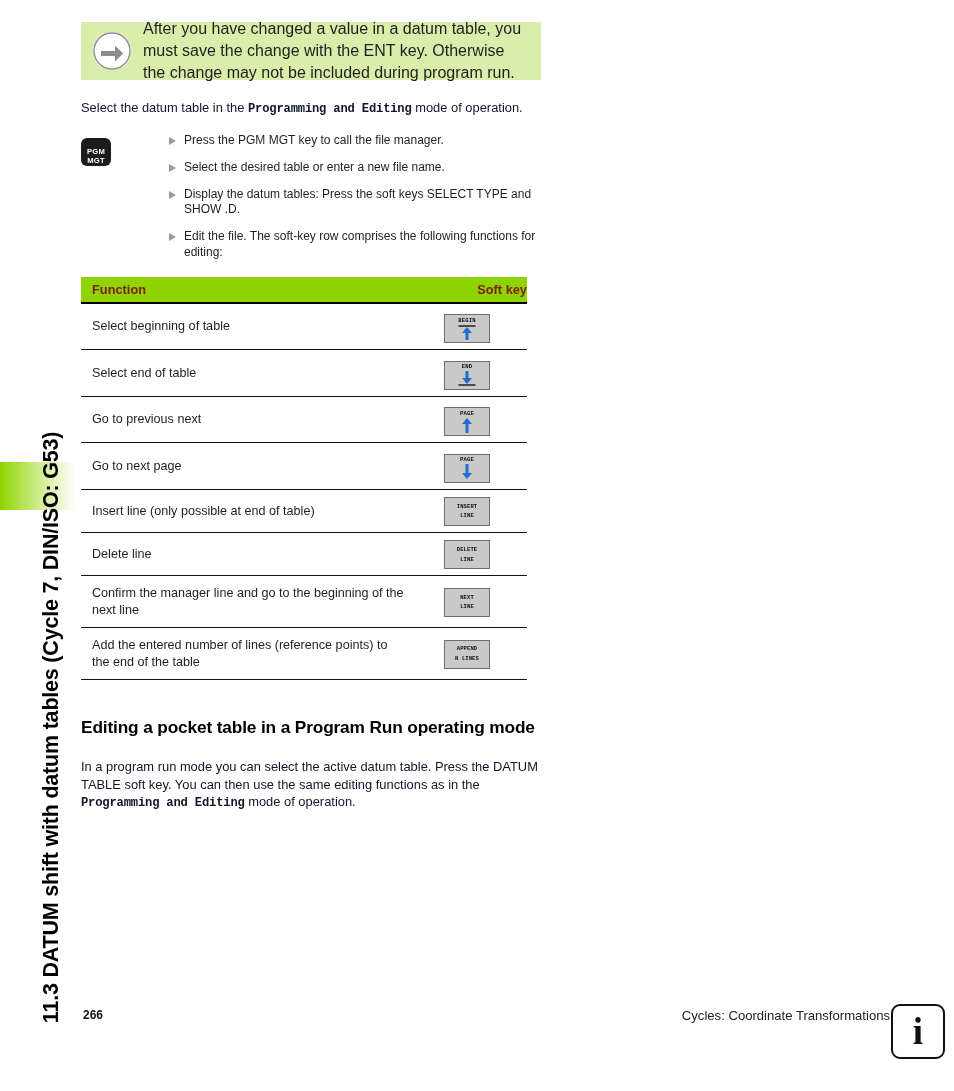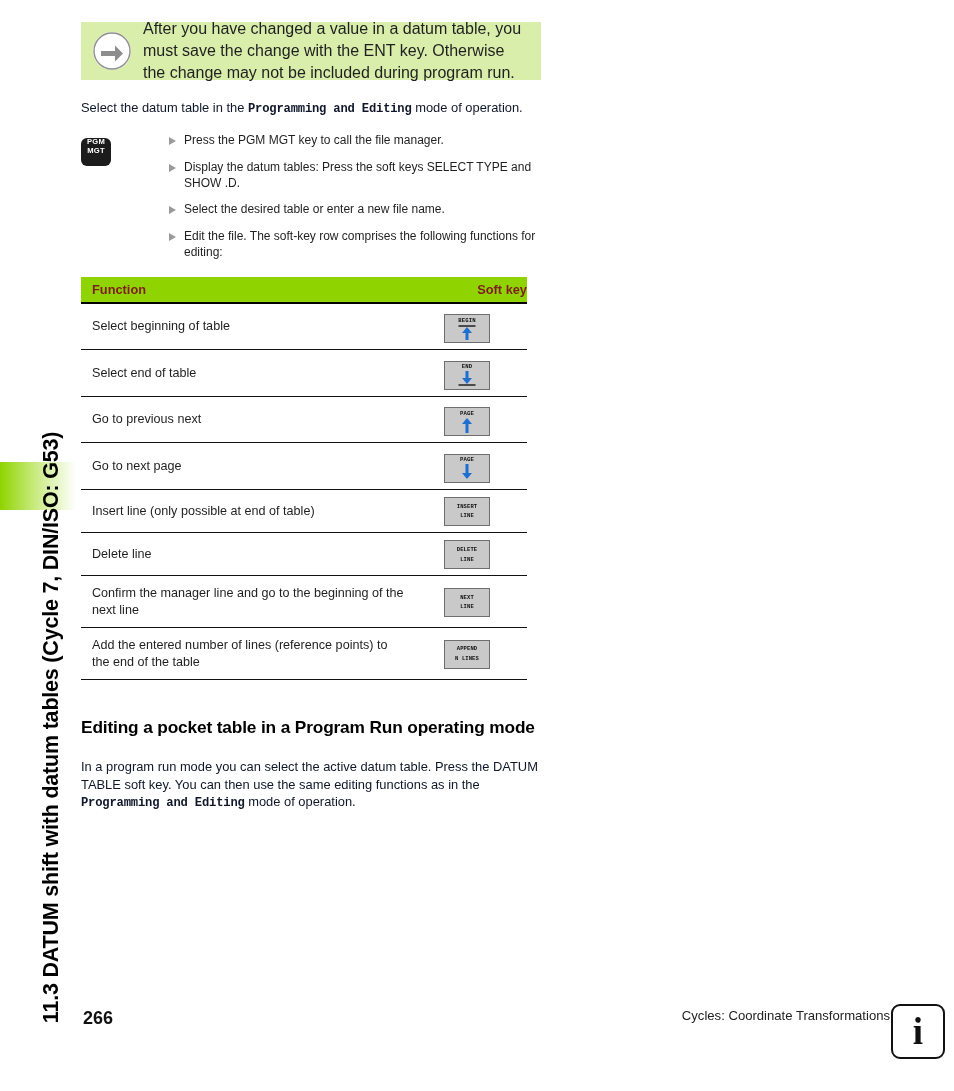--- a/index.html
+++ b/index.html
@@ -126,21 +126,21 @@
     height: 28px;
     border-radius: 6px;
     background: #1c1c1c;
     color: #ffffff;
     font-size: 7.6px;
     font-weight: bold;
     font-family: "Liberation Sans", sans-serif;
     display: flex;
     flex-direction: column;
     align-items: center;
-    justify-content: flex-start;
+    justify-content: flex-end;
     line-height: 1.18;
     letter-spacing: 0.2px;
   }
   #steps-list {
     margin-left: 88px;
     padding: 0;
     list-style: none;
   }
   #steps-list li {
     position: relative;
@@ -273,21 +273,21 @@
     position: absolute;
     left: 0;
     top: 1003px;
     width: 954px;
     height: 60px;
   }
   #page-number {
     position: absolute;
     left: 83px;
     top: 5px;
-    font-size: 18px;
+    font-size: 12px;
     font-weight: bold;
     color: #111111;
   }
   #footer-chapter {
     position: absolute;
     right: 64px;
     top: 5px;
     font-size: 13.1px;
     color: #222222;
     white-space: nowrap;
@@ -337,22 +337,22 @@
 
   <div class="body-text" id="intro-paragraph"><span>Select the datum table in the </span><span class="mono-bold">Programming and Editing</span><span> mode of operation.</span></div>
 
   <div id="steps-block">
     <div id="pgm-key">
       <span>PGM</span>
       <span>MGT</span>
     </div>
     <ul id="steps-list">
       <li><span class="tri"></span><span>Press the PGM MGT key to call the file manager.</span></li>
+      <li><span class="tri"></span><span>Select the desired table or enter a new file name.</span></li>
       <li><span class="tri"></span><span>Display the datum tables: Press the soft keys SELECT TYPE and SHOW .D.</span></li>
-      <li><span class="tri"></span><span>Select the desired table or enter a new file name.</span></li>
       <li><span class="tri"></span><span>Edit the file. The soft-key row comprises the following functions for editing:</span></li>
     </ul>
   </div>
 
   <table id="func-table">
     <thead>
       <tr>
         <th>Function</th>
         <th class="sk-head">Soft key</th>
       </tr>

